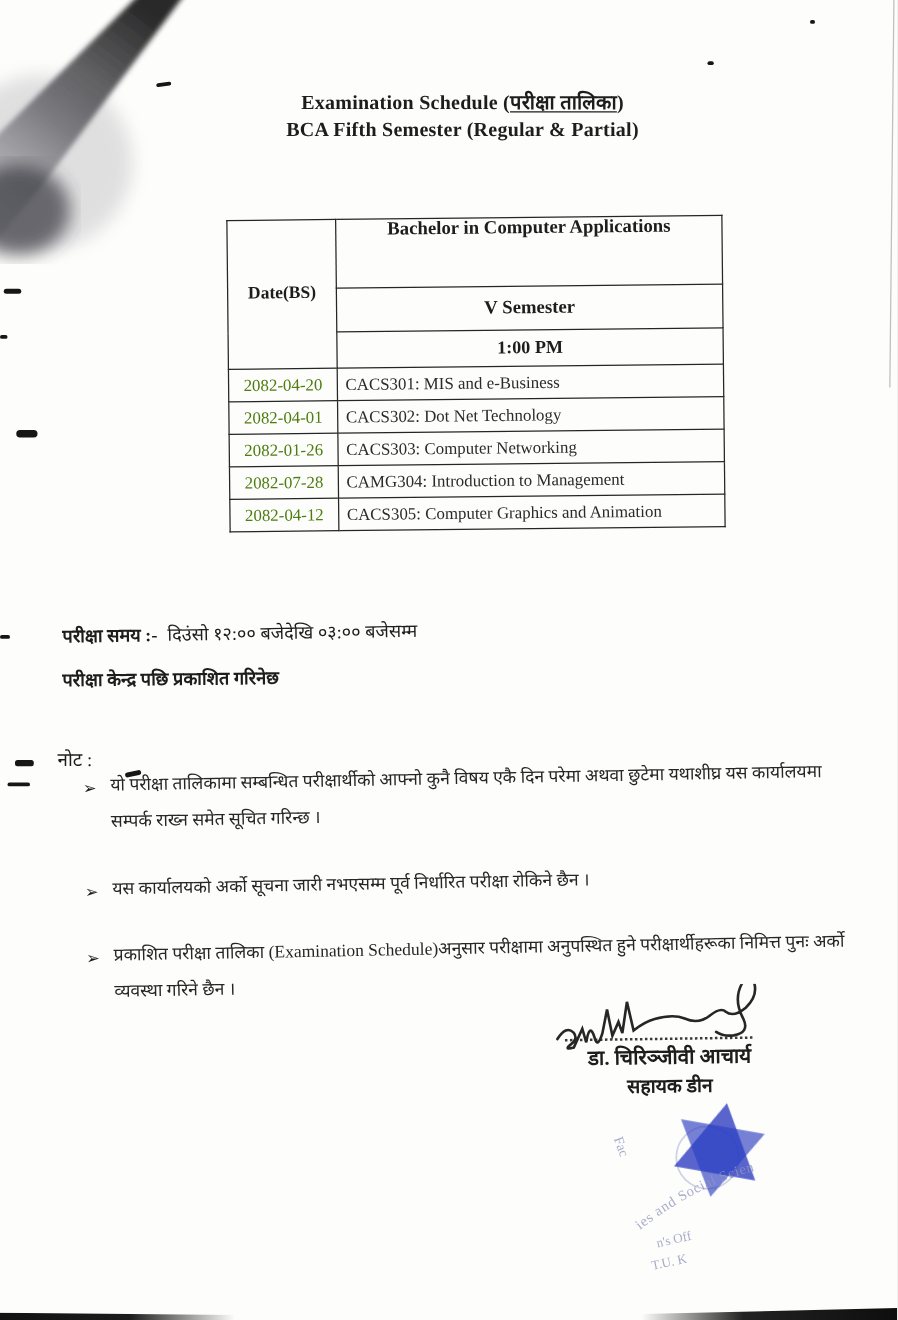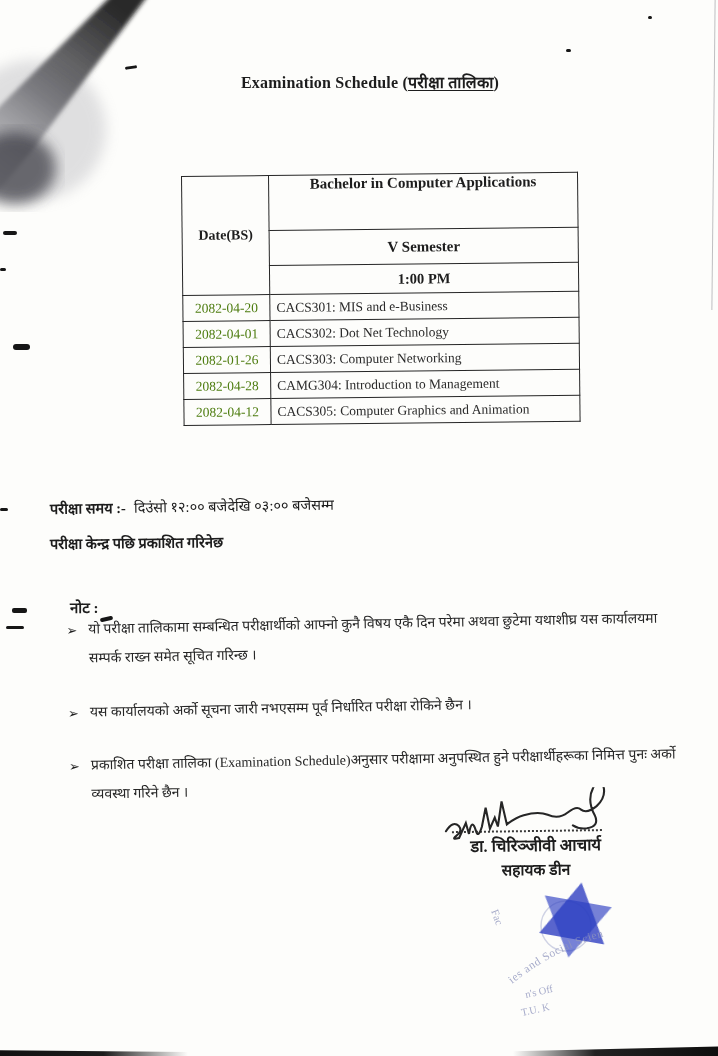--- a/index.html
+++ b/index.html
@@ -23,21 +23,21 @@
   td.time{height:28px;text-align:center;font-weight:bold;font-size:14.5px;}
   td.dcell{height:25px;text-align:center;font-size:13.5px;color:#4d7c0f;}
   td.ccell{height:25px;font-size:13.5px;color:#2b2b2b;padding-left:10px;}
   
   .np{font-family:"Liberation Serif","DejaVu Sans",sans-serif;}
   .exam-time{position:absolute;left:50px;top:498px;font-size:14.5px;
     transform:rotate(-0.9deg);transform-origin:left center;}
   .exam-time b{margin-right:8px;}
   .center-notice{position:absolute;left:50px;top:533px;font-size:14.5px;font-weight:bold;
     transform:rotate(-0.6deg);transform-origin:left center;}
-  .note-label{position:absolute;left:46px;top:597px;font-size:15px;font-weight:bold;margin-left:24px;}
+  .note-label{position:absolute;left:46px;top:597px;font-size:15px;font-weight:normal;}
   .note-list{position:absolute;left:66px;top:615px;width:618px;
     transform:rotate(-1.1deg);transform-origin:left top;}
   .note-item{display:flex;align-items:flex-start;font-size:14px;line-height:29px;color:#262626;}
   .note-item .marker{flex:0 0 22px;font-size:13px;padding-top:1px;color:#1d1d1d;}
   .ni-1{margin-bottom:25px;}
   .ni-2{margin-bottom:23px;}
   
   .sig-block{position:absolute;left:428px;top:788px;width:215px;text-align:center;
     transform:rotate(-0.8deg);}
   .sig-svg{display:block;margin-left:10px;}
@@ -89,20 +89,21 @@
   <div class="artifact" style="left:0;top:508px;width:8px;height:3px;"></div>
   <div class="artifact" style="left:12px;top:608px;width:15px;height:5px;"></div>
   <div class="artifact" style="left:6px;top:626px;width:18px;height:3px;"></div>
   <div class="artifact" style="left:100px;top:617px;width:13px;height:4px;transform:rotate(-12deg);"></div>
   <div class="artifact" style="left:648px;top:16px;width:4px;height:3px;"></div>
   <div class="artifact" style="left:566px;top:49px;width:5px;height:3px;"></div>
   <div class="edge-line"></div>
 
   <div class="title-block">
     <div><span>Examination Schedule (</span><span class="title-underline np">परीक्षा तालिका</span><span>)</span></div>
+    <div>BCA Fifth Semester (Regular &amp; Partial)</div>
   </div>
 
   <div class="tbl-wrap">
     <table class="sched">
       <tbody>
           <tr>
         <td class="datecol" rowspan="3">Date(BS)</td>
         <td class="program">Bachelor in Computer Applications</td>
       </tr>
       <tr>
@@ -117,21 +118,21 @@
       </tr>
       <tr>
         <td class="dcell">2082-04-01</td>
         <td class="ccell">CACS302: Dot Net Technology</td>
       </tr>
       <tr>
         <td class="dcell">2082-01-26</td>
         <td class="ccell">CACS303: Computer Networking</td>
       </tr>
       <tr>
-        <td class="dcell">2082-04-28</td>
+        <td class="dcell">2082-07-28</td>
         <td class="ccell">CAMG304: Introduction to Management</td>
       </tr>
       <tr>
         <td class="dcell">2082-04-12</td>
         <td class="ccell">CACS305: Computer Graphics and Animation</td>
       </tr>
     </tbody>
       </table>
   </div>
 

